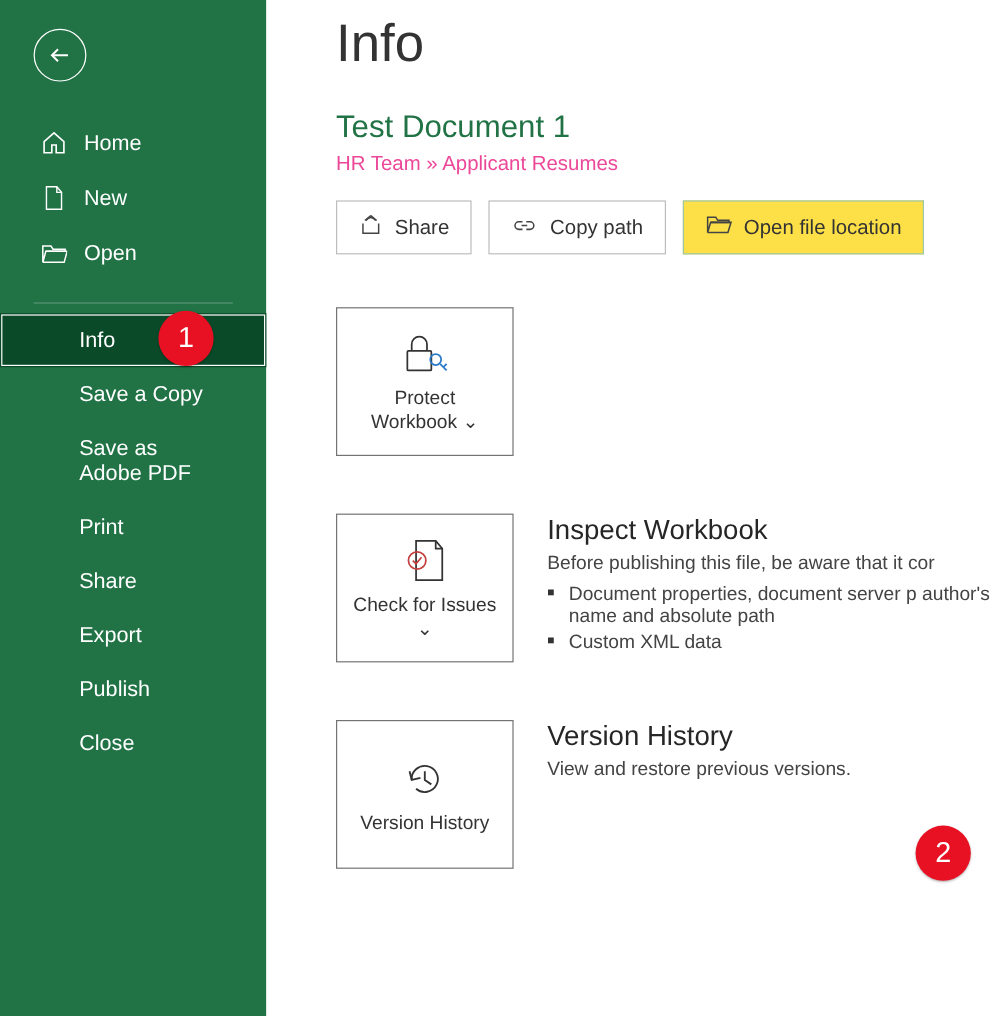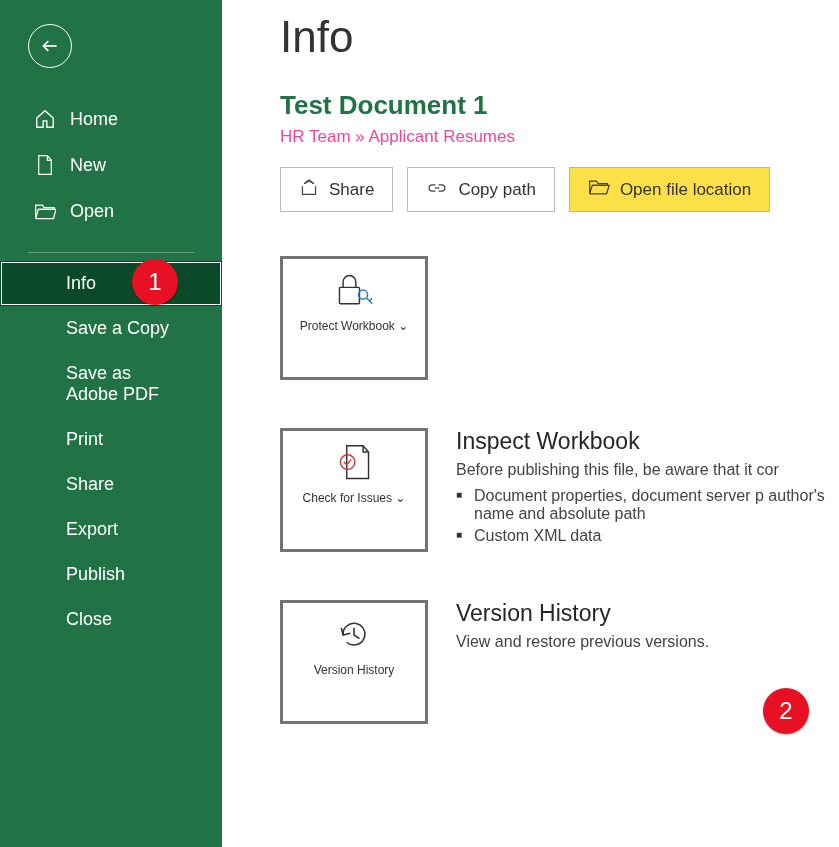--- a/index.html
+++ b/index.html
@@ -56,21 +56,21 @@
   }
   .page-title {
     font-size: 44px;
     font-weight: 400;
     color: #333;
     margin-bottom: 28px;
   }
   .doc-title {
     font-size: 26px;
     color: #217346;
-    font-weight: 700;
+    font-weight: 400;
     margin-bottom: 6px;
   }
   .breadcrumb {
     font-size: 17px;
     color: #ec4899;
     margin-bottom: 20px;
   }
   .action-row {
     display: flex; gap: 14px; margin-bottom: 44px;
   }
@@ -89,27 +89,27 @@
   }
   .section {
     display: flex;
     gap: 28px;
     margin-bottom: 48px;
     align-items: flex-start;
   }
   .tile {
     width: 148px;
     min-height: 124px;
-    border: 3px solid #737373;
+    border: 1px solid #737373;
     background: #fff;
     display: flex; flex-direction: column;
-    align-items: center; 
+    align-items: center; justify-content: center;
     gap: 6px;
     text-align: center;
-    font-size: 12px;
+    font-size: 16px;
     color: #333;
     cursor: pointer;
     padding: 10px;
   }
   .tile .tile-icon { height: 44px; display:flex; align-items:center; justify-content:center; }
   .section-body { flex: 1; }
   .section-title {
     font-size: 23px;
     color: #262626;
     margin-bottom: 6px;

